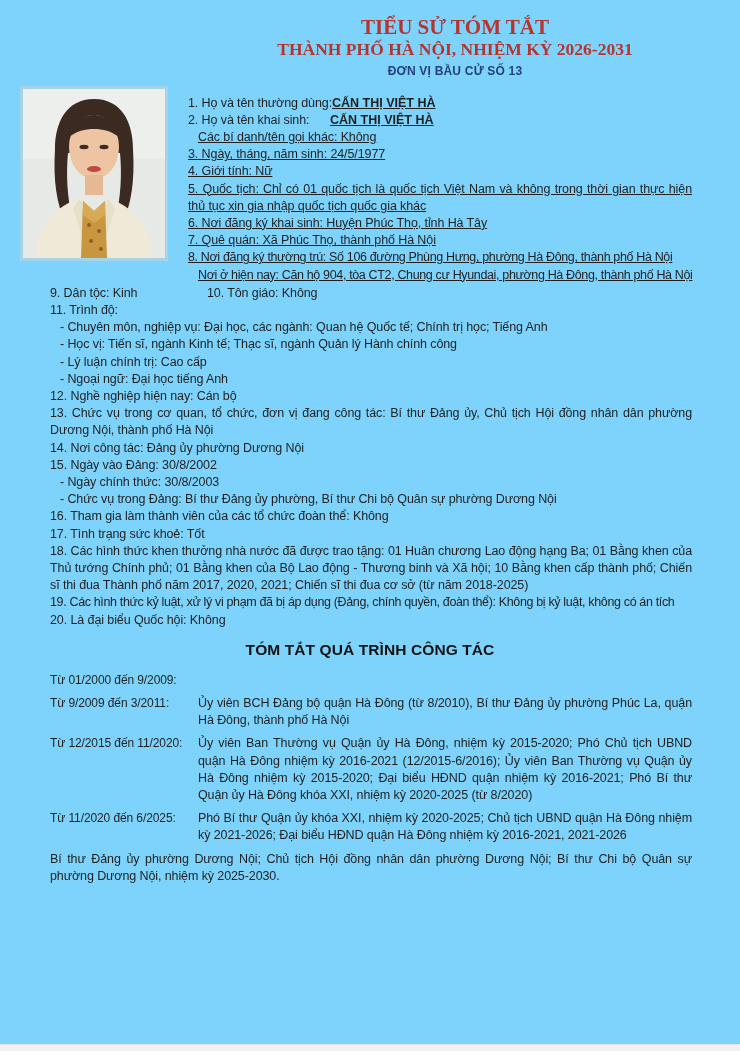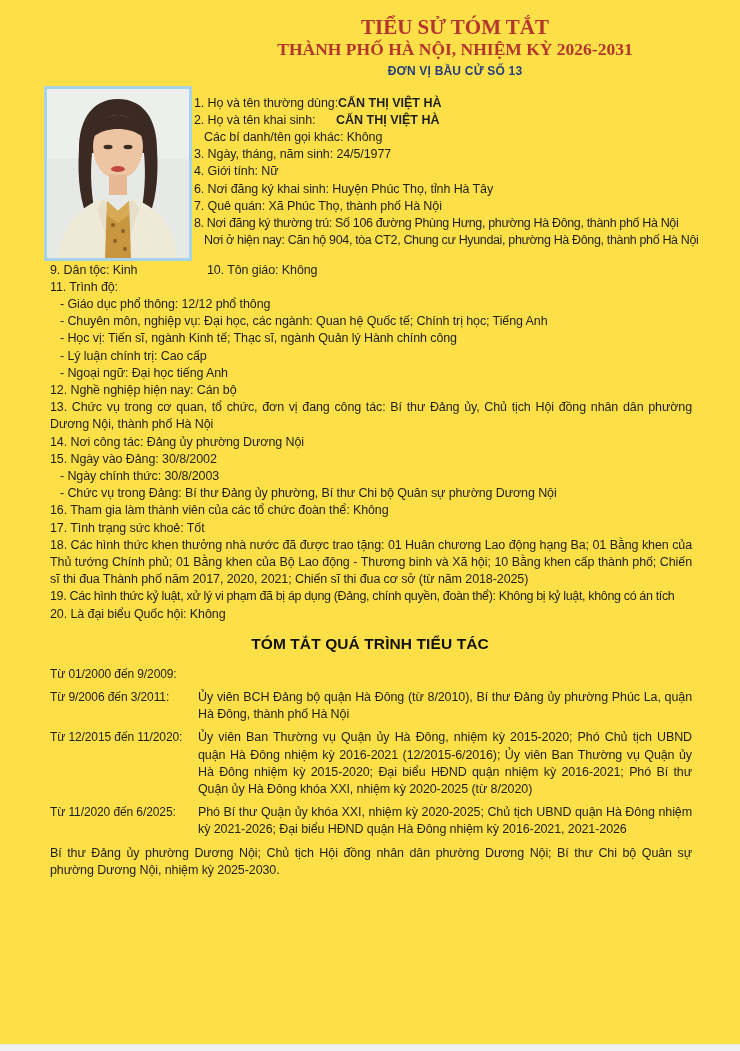--- a/index.html
+++ b/index.html
@@ -1,26 +1,26 @@
 <!DOCTYPE html>
 <html><head>
 <meta charset="utf-8">
 <style>
   html,body{margin:0;padding:0;background:#ffffff;}
-  .page{position:relative;width:740px;height:1051px;background:#fde047;overflow:hidden;
+  .page{position:relative;width:740px;height:1051px;background:#7dd3fc;overflow:hidden;
         font-family:"Liberation Sans","DejaVu Sans",sans-serif;color:#1f1f1f;}
   
   .hdr{padding:15px 10px 0 180px;text-align:center;}
   .t1{font-family:"Liberation Serif","DejaVu Serif",serif;font-weight:bold;
       color:#b5342e;font-size:21px;line-height:24px;}
   .t2{font-family:"Liberation Serif","DejaVu Serif",serif;font-weight:bold;
       color:#b5342e;font-size:17.5px;line-height:20.5px;}
   .unit{color:#253f7d;font-weight:bold;font-size:12px;line-height:17px;margin-top:3px;letter-spacing:.2px;}
   
-  .top-row{display:flex;padding:6px 48px 0 44px;gap:2px;}
+  .top-row{display:flex;padding:6px 48px 0 20px;gap:20px;text-decoration:underline;}
   .photo{width:148px;height:175px;flex:0 0 auto;border:3px solid #a6d3e8;box-sizing:border-box;background:#e4e7e4;}
   .photo svg{display:block;width:100%;height:100%;}
   #right-col{flex:1;padding-top:9px;min-width:0;}
   
   .fline{font-size:12.5px;line-height:17.2px;letter-spacing:-.1px;white-space:nowrap;}
   .fline.j{white-space:normal;text-align:justify;}
   .fline.ind{padding-left:10px;}
   .fline.tight{letter-spacing:-.35px;}
   .tab{display:inline-block;min-width:142px;}
   .fline b{font-weight:bold;letter-spacing:0;}
@@ -74,56 +74,56 @@
         <circle cx="68" cy="152" r="2" fill="#8a5f28"></circle>
         <circle cx="78" cy="160" r="2" fill="#8a5f28"></circle>
       </svg>
     </div>
     <div id="right-col">
         <div class="fline"><span class="tab">1. Họ và tên thường dùng: </span><b>CẤN THỊ VIỆT HÀ</b></div>
         <div class="fline"><span class="tab">2. Họ và tên khai sinh: </span><b>CẤN THỊ VIỆT HÀ</b></div>
         <div class="fline ind">Các bí danh/tên gọi khác: Không</div>
         <div class="fline">3. Ngày, tháng, năm sinh: 24/5/1977</div>
         <div class="fline">4. Giới tính: Nữ</div>
+        <div class="fline j">5. Quốc tịch: Chỉ có 01 quốc tịch là quốc tịch Việt Nam và không trong thời gian thực hiện thủ tục xin gia nhập quốc tịch quốc gia khác</div>
         <div class="fline">6. Nơi đăng ký khai sinh: Huyện Phúc Thọ, tỉnh Hà Tây</div>
         <div class="fline">7. Quê quán: Xã Phúc Thọ, thành phố Hà Nội</div>
         <div class="fline tight">8. Nơi đăng ký thường trú: Số 106 đường Phùng Hưng, phường Hà Đông, thành phố Hà Nội</div>
         <div class="fline ind tight">Nơi ở hiện nay: Căn hộ 904, tòa CT2, Chung cư Hyundai, phường Hà Đông, thành phố Hà Nội</div>
       </div>
   </div>
 
   <div id="full-col">
       <div class="fline"><span class="col-a">9. Dân tộc: Kinh</span><span class="col-b">10. Tôn giáo: Không</span></div>
       <div class="fline">11. Trình độ:</div>
-      <div class="fline ind">- Giáo dục phổ thông: 12/12 phổ thông</div>
       <div class="fline ind">- Chuyên môn, nghiệp vụ: Đại học, các ngành: Quan hệ Quốc tế; Chính trị học; Tiếng Anh</div>
       <div class="fline ind">- Học vị: Tiến sĩ, ngành Kinh tế; Thạc sĩ, ngành Quản lý Hành chính công</div>
       <div class="fline ind">- Lý luận chính trị: Cao cấp</div>
       <div class="fline ind">- Ngoại ngữ: Đại học tiếng Anh</div>
       <div class="fline">12. Nghề nghiệp hiện nay: Cán bộ</div>
       <div class="fline j">13. Chức vụ trong cơ quan, tổ chức, đơn vị đang công tác: Bí thư Đảng ủy, Chủ tịch Hội đồng nhân dân phường Dương Nội, thành phố Hà Nội</div>
       <div class="fline">14. Nơi công tác: Đảng ủy phường Dương Nội</div>
       <div class="fline">15. Ngày vào Đảng: 30/8/2002</div>
       <div class="fline ind">- Ngày chính thức: 30/8/2003</div>
       <div class="fline ind">- Chức vụ trong Đảng: Bí thư Đảng ủy phường, Bí thư Chi bộ Quân sự phường Dương Nội</div>
       <div class="fline">16. Tham gia làm thành viên của các tổ chức đoàn thể: Không</div>
       <div class="fline">17. Tình trạng sức khoẻ: Tốt</div>
       <div class="fline j">18. Các hình thức khen thưởng nhà nước đã được trao tặng: 01 Huân chương Lao động hạng Ba; 01 Bằng khen của Thủ tướng Chính phủ; 01 Bằng khen của Bộ Lao động - Thương binh và Xã hội; 10 Bằng khen cấp thành phố; Chiến sĩ thi đua Thành phố năm 2017, 2020, 2021; Chiến sĩ thi đua cơ sở (từ năm 2018-2025)</div>
       <div class="fline tight">19. Các hình thức kỷ luật, xử lý vi phạm đã bị áp dụng (Đảng, chính quyền, đoàn thể): Không bị kỷ luật, không có án tích</div>
       <div class="fline">20. Là đại biểu Quốc hội: Không</div>
     </div>
 
-  <div class="career-h">TÓM TẮT QUÁ TRÌNH TIỂU TÁC</div>
+  <div class="career-h">TÓM TẮT QUÁ TRÌNH CÔNG TÁC</div>
 
   <div id="career-rows">
       <div class="crow">
         <div class="cdate">Từ 01/2000 đến 9/2009:</div>
       </div>
       <div class="crow">
-        <div class="cdate">Từ 9/2006 đến 3/2011:</div>
+        <div class="cdate">Từ 9/2009 đến 3/2011:</div>
         <div class="cdesc">Ủy viên BCH Đảng bộ quận Hà Đông (từ 8/2010), Bí thư Đảng ủy phường Phúc La, quận Hà Đông, thành phố Hà Nội</div>
       </div>
       <div class="crow">
         <div class="cdate">Từ 12/2015 đến 11/2020:</div>
         <div class="cdesc">Ủy viên Ban Thường vụ Quận ủy Hà Đông, nhiệm kỳ 2015-2020; Phó Chủ tịch UBND quận Hà Đông nhiệm kỳ 2016-2021 (12/2015-6/2016); Ủy viên Ban Thường vụ Quận ủy Hà Đông nhiệm kỳ 2015-2020; Đại biểu HĐND quận nhiệm kỳ 2016-2021; Phó Bí thư Quận ủy Hà Đông khóa XXI, nhiệm kỳ 2020-2025 (từ 8/2020)</div>
       </div>
       <div class="crow">
         <div class="cdate">Từ 11/2020 đến 6/2025:</div>
         <div class="cdesc">Phó Bí thư Quận ủy khóa XXI, nhiệm kỳ 2020-2025; Chủ tịch UBND quận Hà Đông nhiệm kỳ 2021-2026; Đại biểu HĐND quận Hà Đông nhiệm kỳ 2016-2021, 2021-2026</div>
       </div>

